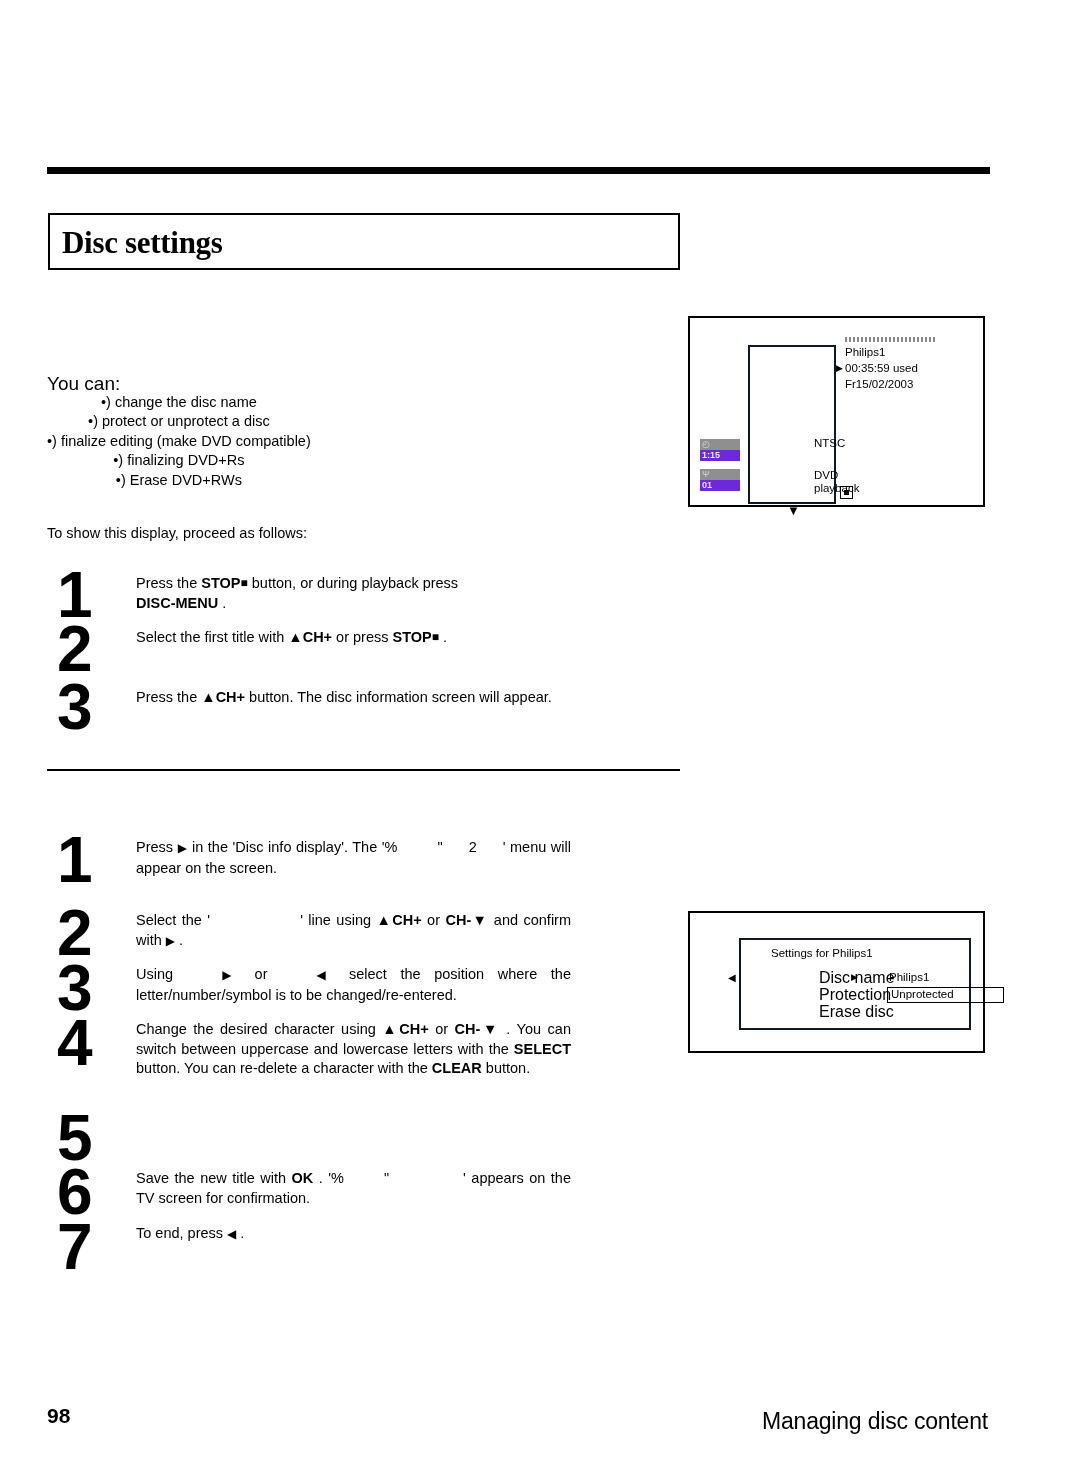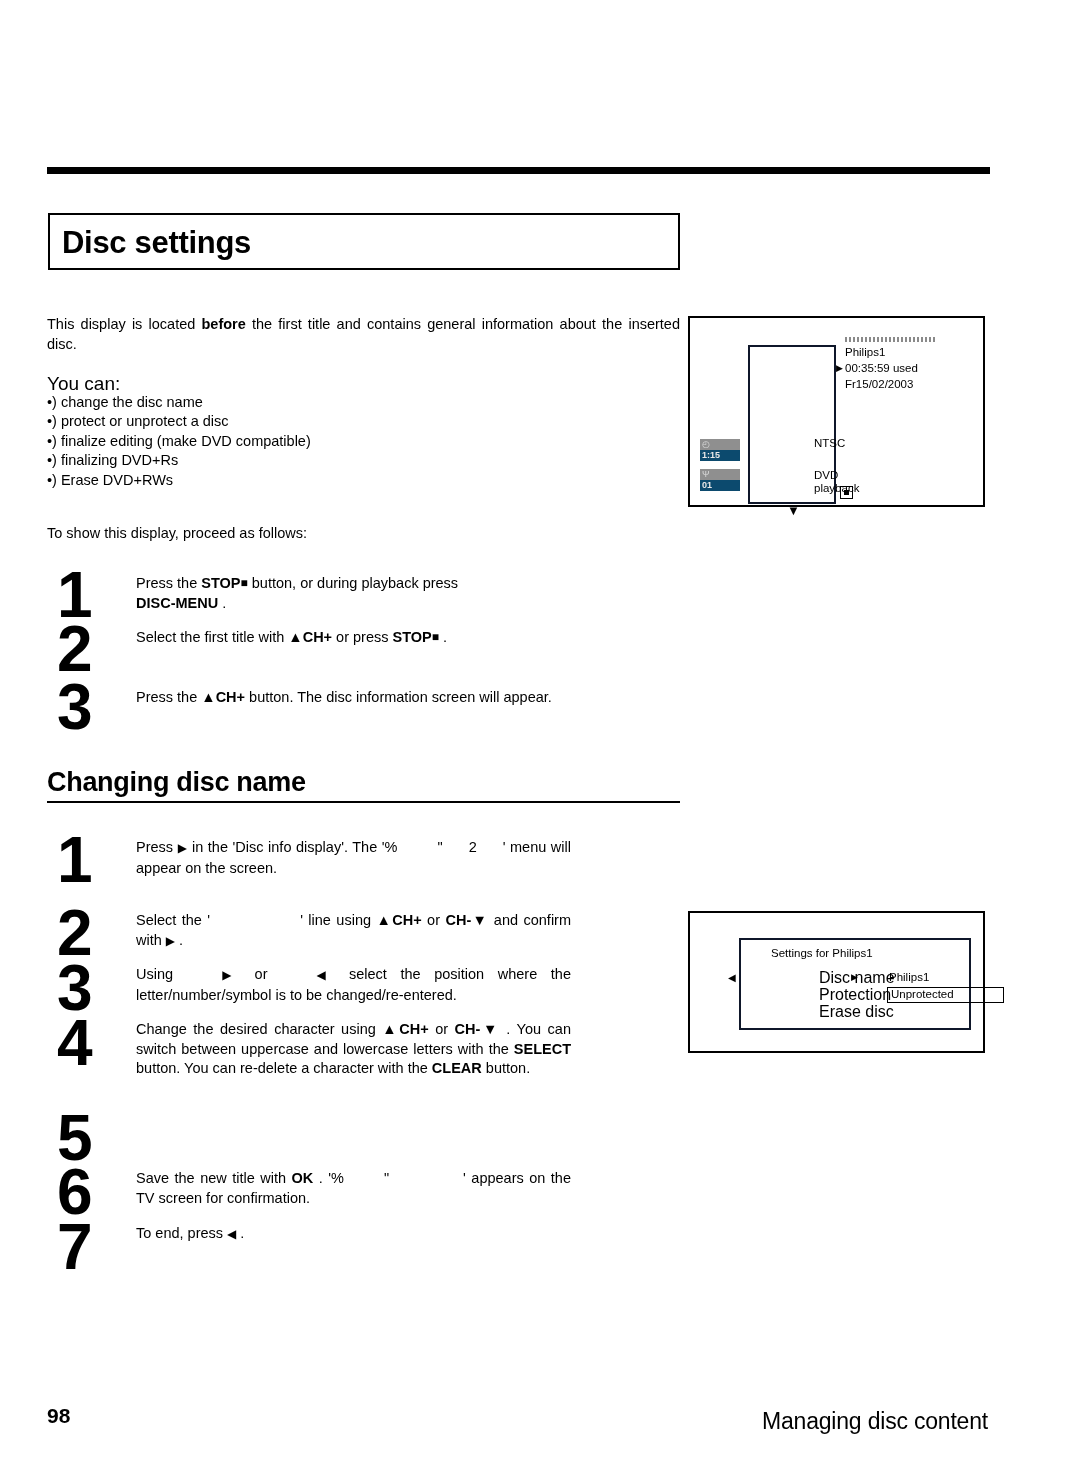--- a/index.html
+++ b/index.html
@@ -44,20 +44,21 @@
     box-sizing: border-box;
   }
   .title-text {
     position: absolute;
     left: 12px;
     top: 7px;
     font-size: 31px;
     font-weight: bold;
     letter-spacing: -0.3px;
     line-height: 42px;
+    font-family: Liberation Serif, serif;
   }
 
   
   .intro {
     position: absolute;
     left: 47px;
     top: 315px;
     width: 633px;
     font-size: 14.5px;
     line-height: 19.5px;
@@ -72,21 +73,21 @@
     font-size: 19px;
     line-height: 19.5px;
   }
   .bullets {
     position: absolute;
     left: 47px;
     top: 393px;
     font-size: 14.5px;
     line-height: 19.4px;
   }
-  .bullets div { white-space: nowrap; }
+  .bullets div { white-space: nowrap; text-align: center; }
 
   .proceed {
     position: absolute;
     left: 47px;
     top: 524px;
     font-size: 14.5px;
     line-height: 19.5px;
   }
 
   
@@ -220,21 +221,21 @@
     position: absolute;
     left: 2px; top: 0px;
     font-size: 9px;
     line-height: 10px;
     color: #d8d8d8;
   }
   .side-icon .val {
     position: absolute;
     left: 0px; bottom: 0px;
     width: 40px; height: 11px;
-    background: #0c4a6e;
+    background: #6d28d9;
     color: #e8e8e8;
     font-size: 9px;
     line-height: 11px;
     padding-left: 2px;
     box-sizing: border-box;
     font-weight: bold;
   }
   .side-icon-1 { left: 10px; top: 121px; }
   .side-icon-2 { left: 10px; top: 151px; }
 
@@ -306,23 +307,20 @@
 <body>
 
 <div class="page">
 
   <div class="top-rule"></div>
 
   <div class="title-box">
     <div class="title-text">Disc settings</div>
   </div>
 
-  <div class="intro">
-    <span>This display is located </span><b>before</b><span> the first title and contains general information about the inserted disc.</span>
-  </div>
 
   <div class="youcan">You can:</div>
 
   <div class="bullets">
     <div>•) change the disc name</div>
     <div>•) protect or unprotect a disc</div>
     <div>•) finalize editing (make DVD compatible)</div>
     <div>•) finalizing DVD+Rs</div>
     <div>•) Erase DVD+RWs</div>
   </div>
@@ -335,21 +333,20 @@
     <div class="step-body" style="top:14px;"><span>Press the </span><span class="kw">STOP</span><span class="sq">■</span><span> button, or during playback press</span><br><span class="kw">DISC-MENU</span><span> .</span></div>
 
     <div class="step-num" style="left:10px; top:62px;">2</div>
     <div class="step-body nojust" style="top:68px;"><span>Select the first title with </span><span class="kw">▲CH+</span><span> or press </span><span class="kw">STOP</span><span class="sq">■</span><span> .</span></div>
 
     <div class="step-num" style="left:10px; top:120px;">3</div>
     <div class="step-body" style="top:128px;"><span>Press the </span><span class="kw">▲CH+</span><span> button. The disc information screen will appear.</span></div>
   </div>
 
   <div class="sec-head">
-    <div class="t">Changing disc name</div>
     <div class="rule"></div>
   </div>
 
   <div class="steps" style="left:47px; top:828px; width:633px; height:460px;">
 
     <div class="step-num" style="left:10px; top:5px;">1</div>
     <div class="step-body" style="top:10px;"><span>Press </span><span class="tri">▶</span><span> in the 'Disc info display'. The '%</span><span class="gap-m"></span><span>"</span><span class="gap-s"></span><span>2</span><span class="gap-s"></span><span>' menu will appear on the screen.</span></div>
 
     <div class="step-num" style="left:10px; top:78px;">2</div>
     <div class="step-body" style="top:83px;"><span>Select the '</span><span class="gap-xl"></span><span>' line using </span><span class="kw">▲CH+</span><span> or </span><span class="kw">CH-▼</span><span> and confirm with </span><span class="tri">▶</span><span> .</span></div>

